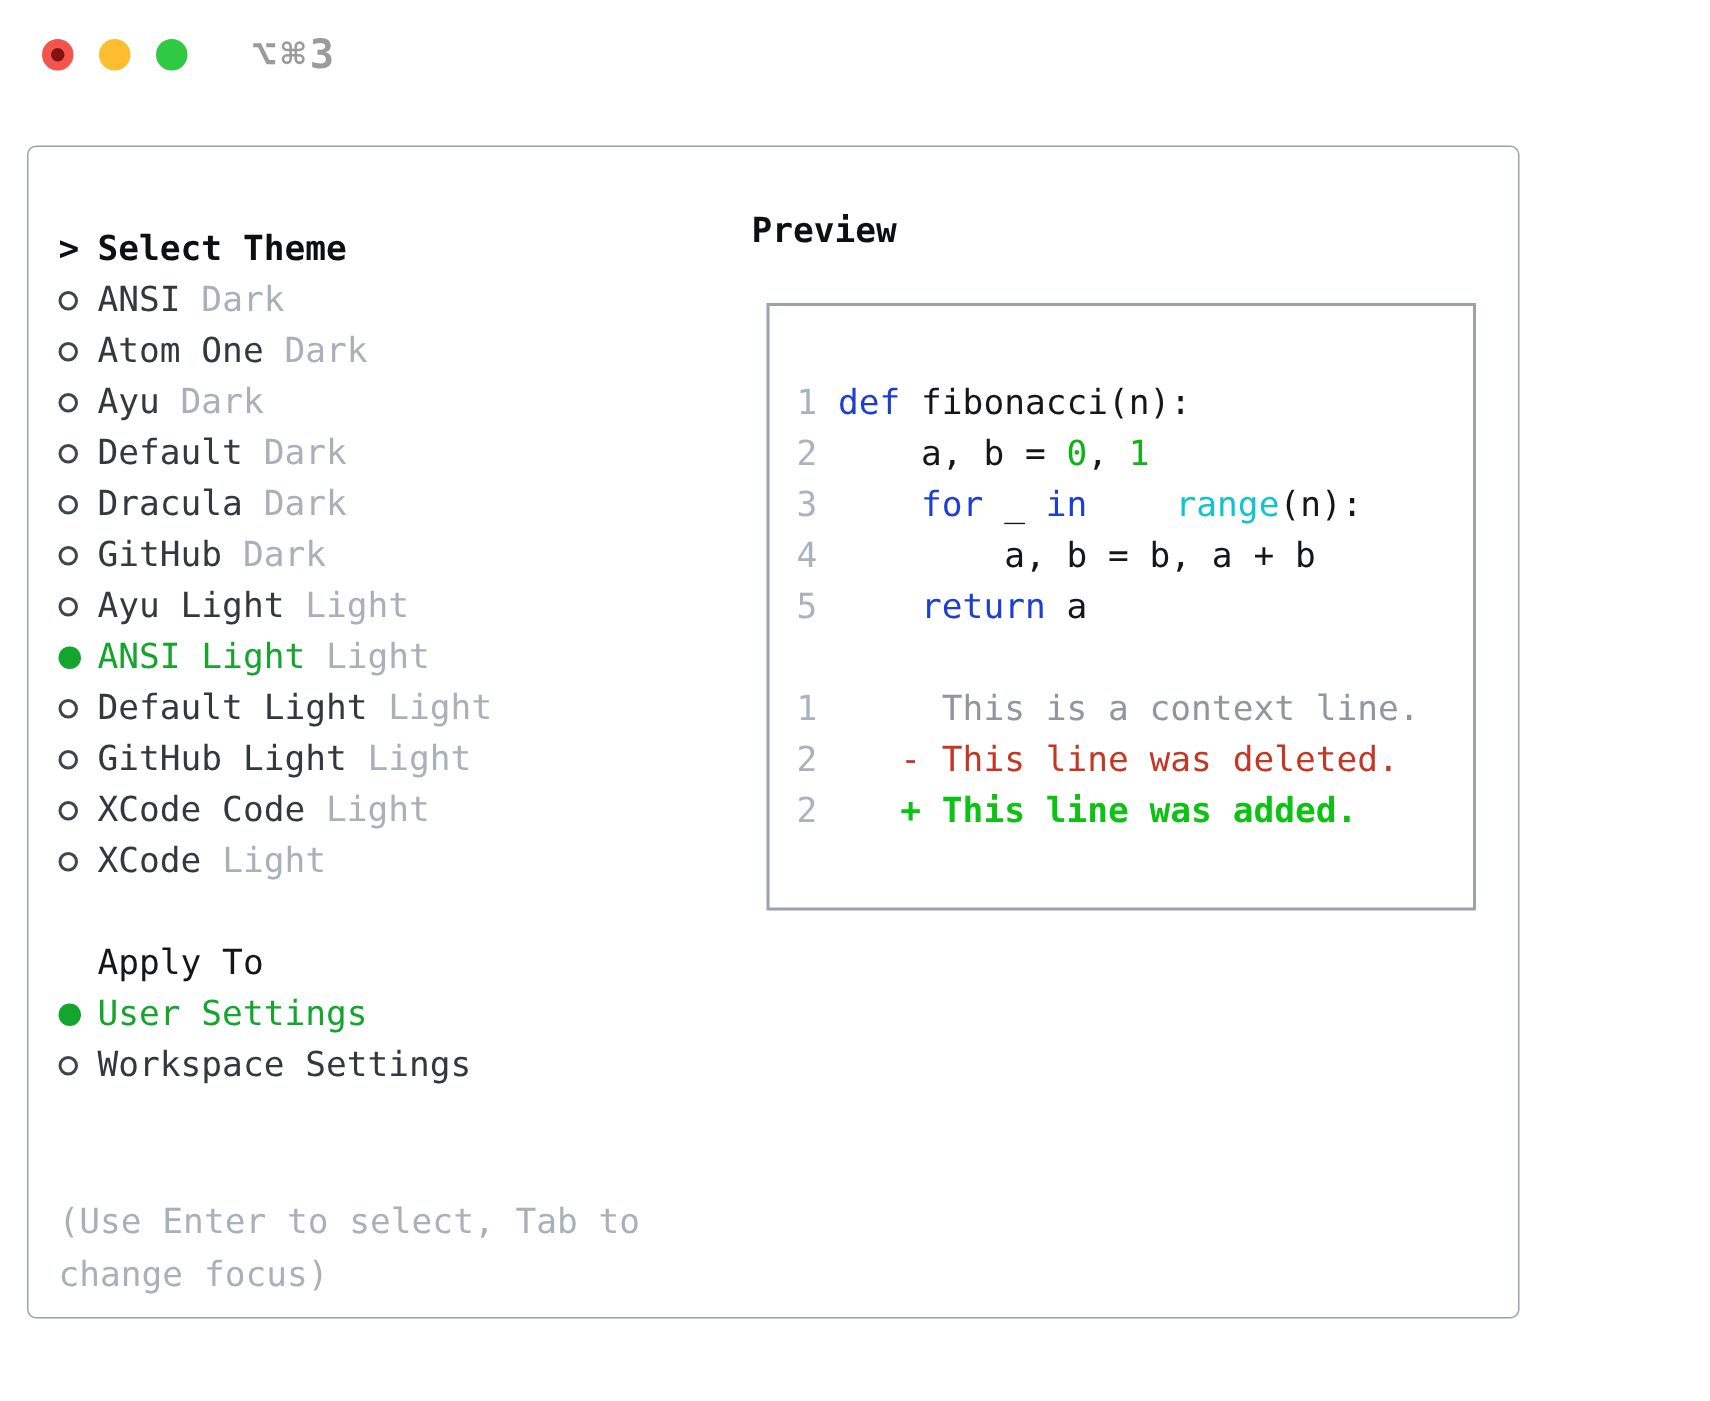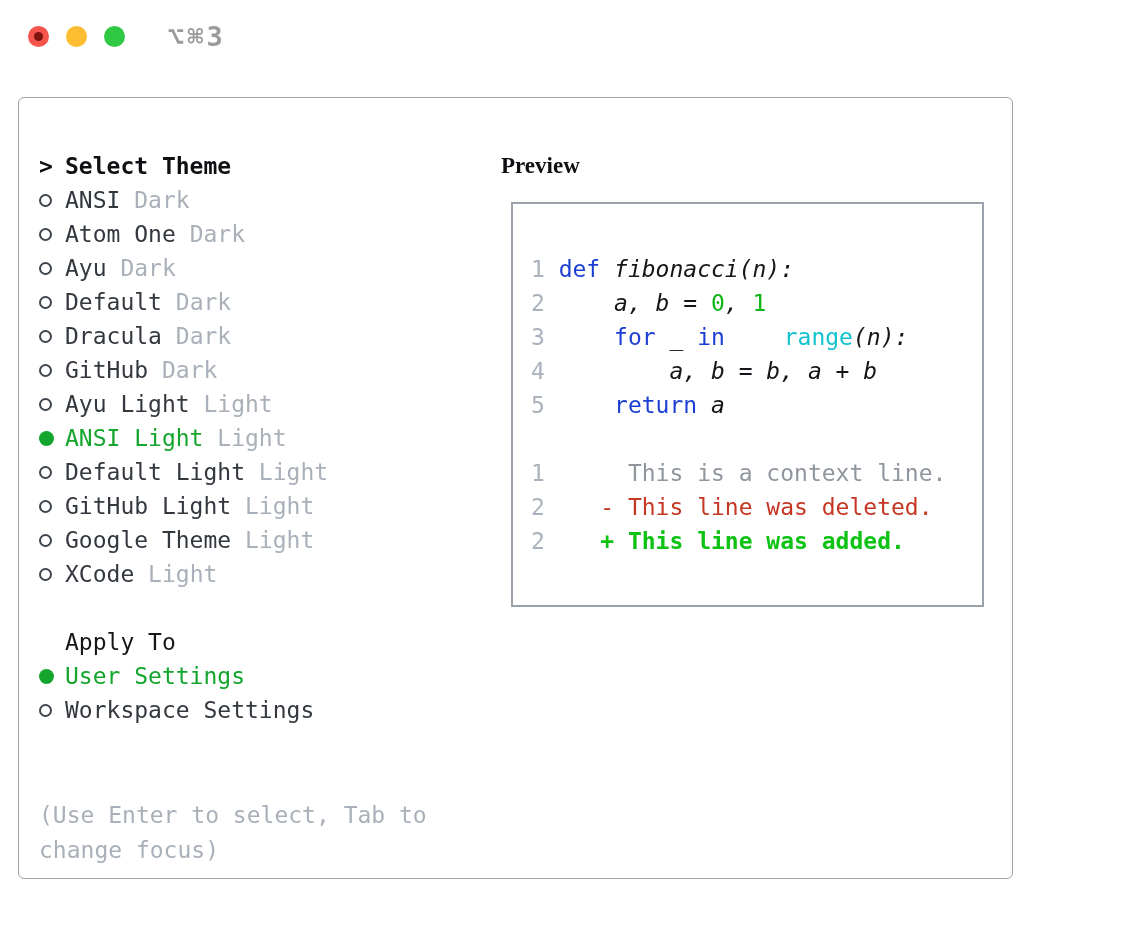--- a/index.html
+++ b/index.html
@@ -32,29 +32,29 @@
   .heading { font-weight: bold; color: var(--heading-black); }
   .name { color: var(--label-dark); }
   .name.sel { color: var(--accent-green); }
   .variant { color: var(--muted-gray); }
   .apply-title { color: var(--code-black); }
   #theme-list { position: absolute; left: 20px; top: 51px; }
   #apply-list { position: absolute; left: 20px; top: 527px; }
   #hint { position: absolute; left: 20px; top: 700px; font-size: 23px; line-height: 35px;
           color: var(--muted-gray); white-space: pre; }
   
-  #preview-title { position: absolute; left: 482px; top: 51px; height: 34px;
+  #preview-title { position: absolute; left: 482px; top: 39px; height: 34px;
                    display: flex; align-items: center; font-size: 23px;
-                   font-weight: bold; color: var(--heading-black); font-family: Liberation Serif, serif; }
+                   font-weight: bold; color: var(--heading-black); }
   #preview-box { position: absolute; left: 492px; top: 104px; width: 473px; height: 405px;
                  border: 2px solid var(--panel-border); background: #fff;
                  padding: 48px 0 0 18px; }
   .code-line { display: flex; align-items: center; height: 34px; font-size: 23px; white-space: pre; }
   .ln { color: var(--line-number-gray); margin-right: 13.8px; flex: none; }
-  .tok.plain   { color: var(--code-black); font-style: italic; }
+  .tok.plain   { color: var(--code-black); }
   .tok.kw      { color: var(--keyword-blue); }
   .tok.builtin { color: var(--builtin-cyan); margin-left: 45px; }
   .tok.num     { color: var(--number-green); }
   .tok.ctx     { color: var(--diff-context-gray); }
   .tok.del     { color: var(--diff-deleted-red); }
   .tok.add     { color: var(--diff-added-green); font-weight: bold; }
 </style>
 </head>
 <body>
 
@@ -136,21 +136,21 @@
         <div class="row">
           <span class="marker">
             <span class="ring"></span>
           </span>
           <span class="label"><span class="name">GitHub Light</span><span class="variant"> Light</span></span>
         </div>
         <div class="row">
           <span class="marker">
             <span class="ring"></span>
           </span>
-          <span class="label"><span class="name">Google Theme</span><span class="variant"> Light</span></span>
+          <span class="label"><span class="name">XCode Code</span><span class="variant"> Light</span></span>
         </div>
         <div class="row">
           <span class="marker">
             <span class="ring"></span>
           </span>
           <span class="label"><span class="name">XCode</span><span class="variant"> Light</span></span>
         </div>
       </div>
     <div id="apply-list">
         <div class="row">

